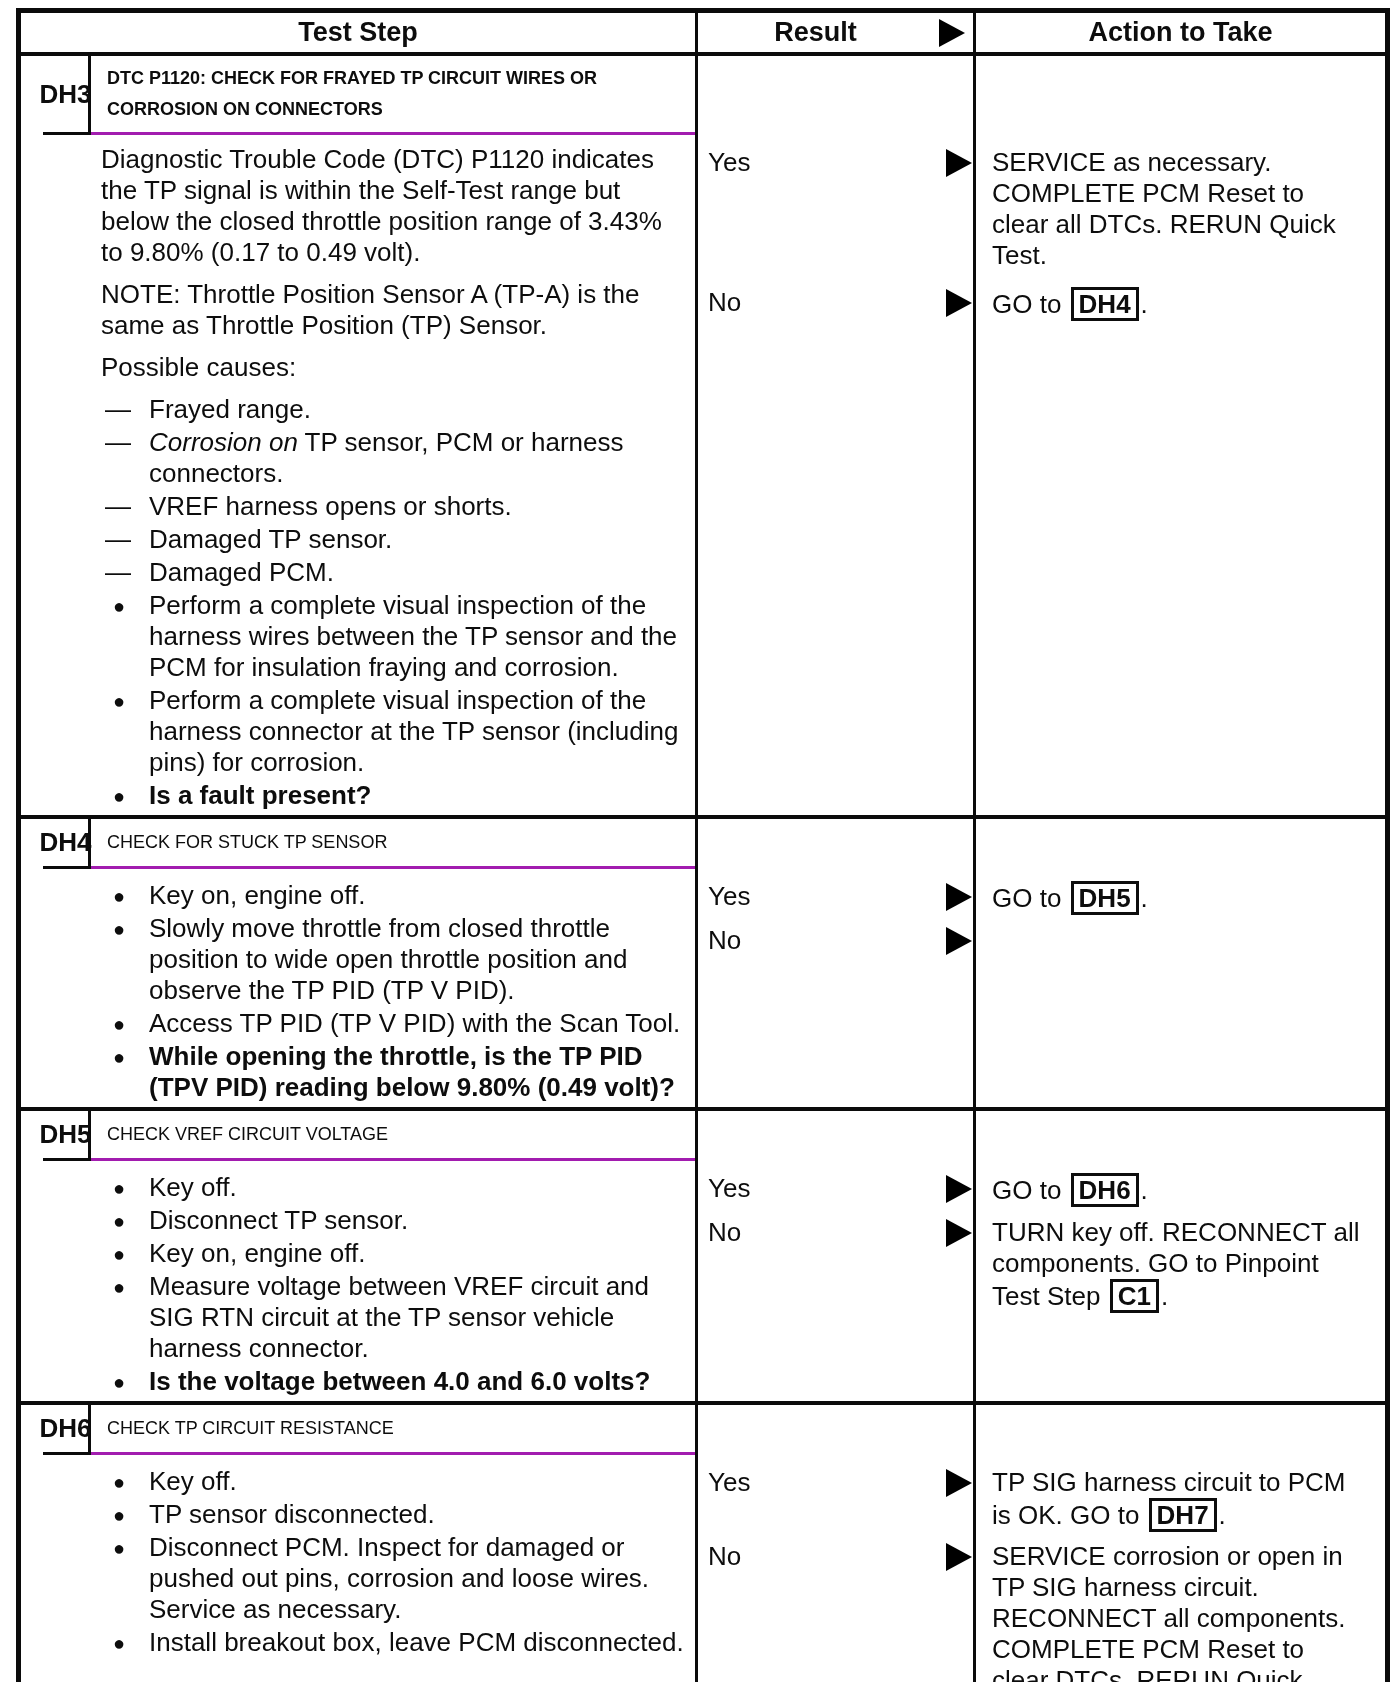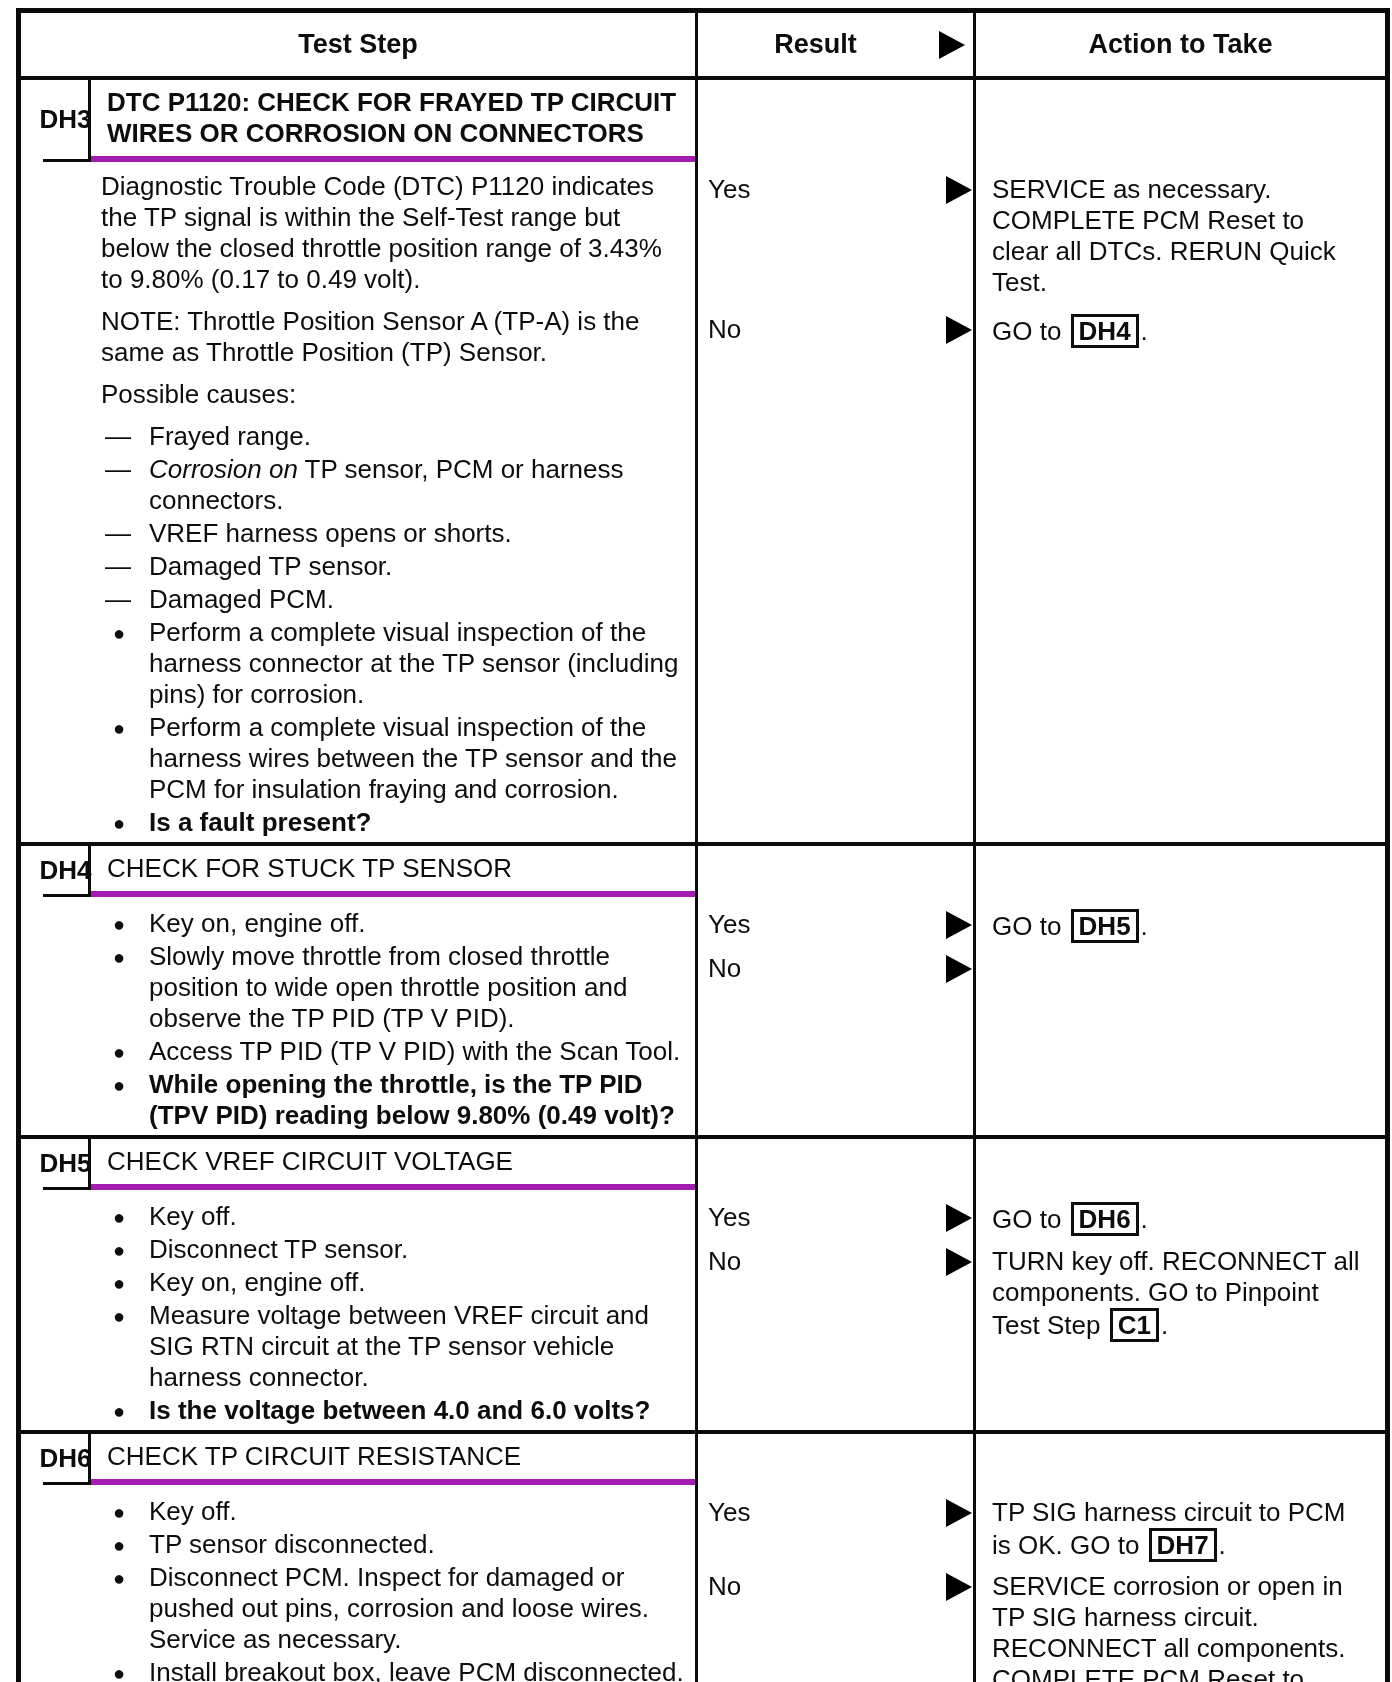--- a/index.html
+++ b/index.html
@@ -3,32 +3,32 @@
 <meta charset="utf-8">
 <style>
   html,body{margin:0;padding:0;background:#ffffff;}
   body{width:1392px;height:1682px;position:relative;font-family:"Liberation Sans",sans-serif;color:#0d0d0d;
        -webkit-font-smoothing:antialiased;}
   #tbl{position:absolute;left:16px;top:8px;width:1364px;border:5px solid #0b0b0b;background:#fff;}
 
   
   .hdr{display:grid;grid-template-columns:674px 278px 1fr;border-bottom:4px solid #0b0b0b;}
   .hcell{display:flex;align-items:center;justify-content:center;font-weight:700;font-size:27px;
-         padding:16px 4px;position:relative;}
+         padding:4px 4px;position:relative;}
   .h-res{border-left:3px solid #0b0b0b;padding-right:44px;}
   .h-act{border-left:3px solid #0b0b0b;}
   .h-arrow{position:absolute;right:8px;top:50%;margin-top:-14px;}
 
   
   .trow{display:grid;grid-template-columns:70px 604px 278px 1fr;grid-template-rows:auto 1fr;}
   .trow + .trow{border-top:4px solid #0b0b0b;}
   .c-label{grid-area:1/1/2/2;border-right:3px solid #0b0b0b;border-bottom:3px solid #0b0b0b;
            font-weight:700;font-size:26px;display:flex;align-items:center;justify-content:center;padding:8px 2px;margin-left:22px;}
-  .c-title{grid-area:1/2/2/3;border-bottom:6px solid #a21caf;display:flex;align-items:center;
-           font-size:26px;line-height:31px;padding:7px 12px 7px 16px;}
+  .c-title{grid-area:1/2/2/3;border-bottom:3px solid #a21caf;display:flex;align-items:center;
+           font-size:18px;line-height:31px;padding:7px 12px 7px 16px;}
   .c-title.bold{font-weight:700;}
   .sp-res{grid-area:1/3/2/4;border-left:3px solid #0b0b0b;}
   .sp-act{grid-area:1/4/2/5;border-left:3px solid #0b0b0b;}
   .c-body{grid-area:2/1/3/3;padding:9px 8px 2px 80px;font-size:26px;line-height:31px;}
   .c-res{grid-area:2/3/3/4;border-left:3px solid #0b0b0b;padding:12px 0 10px 0;font-size:26px;line-height:31px;}
   .c-act{grid-area:2/4/3/5;border-left:3px solid #0b0b0b;padding:12px 14px 10px 16px;font-size:26px;line-height:31px;}
 
   
   .para{margin:0 0 11px 0;max-width:586px;}
   .para:last-child{margin-bottom:0;}
@@ -72,22 +72,22 @@
     <div class="sp-act"></div>
     <div class="c-body">
       <div class="para">Diagnostic Trouble Code (DTC) P1120 indicates the TP signal is within the Self-Test range but below the closed throttle position range of 3.43% to 9.80% (0.17 to 0.49 volt).</div>
       <div class="para">NOTE: Throttle Position Sensor A (TP-A) is the same as Throttle Position (TP) Sensor.</div>
       <div class="para">Possible causes:</div>
       <div class="li dash">Frayed range.</div>
       <div class="li dash"><span class="it">Corrosion on</span><span> TP sensor, PCM or harness connectors.</span></div>
       <div class="li dash">VREF harness opens or shorts.</div>
       <div class="li dash">Damaged TP sensor.</div>
       <div class="li dash">Damaged PCM.</div>
+      <div class="li bullet">Perform a complete visual inspection of the harness wires between the TP sensor and the PCM for insulation fraying and corrosion.</div>
       <div class="li bullet">Perform a complete visual inspection of the harness connector at the TP sensor (including pins) for corrosion.</div>
-      <div class="li bullet">Perform a complete visual inspection of the harness wires between the TP sensor and the PCM for insulation fraying and corrosion.</div>
       <div class="li bullet b">Is a fault present?</div>
     </div>
     <div class="c-res">
       <div class="pair mh-l">
         <span>Yes</span>
         <span class="arrow"></span>
       </div>
       <div class="pair">
         <span>No</span>
         <span class="arrow"></span>

